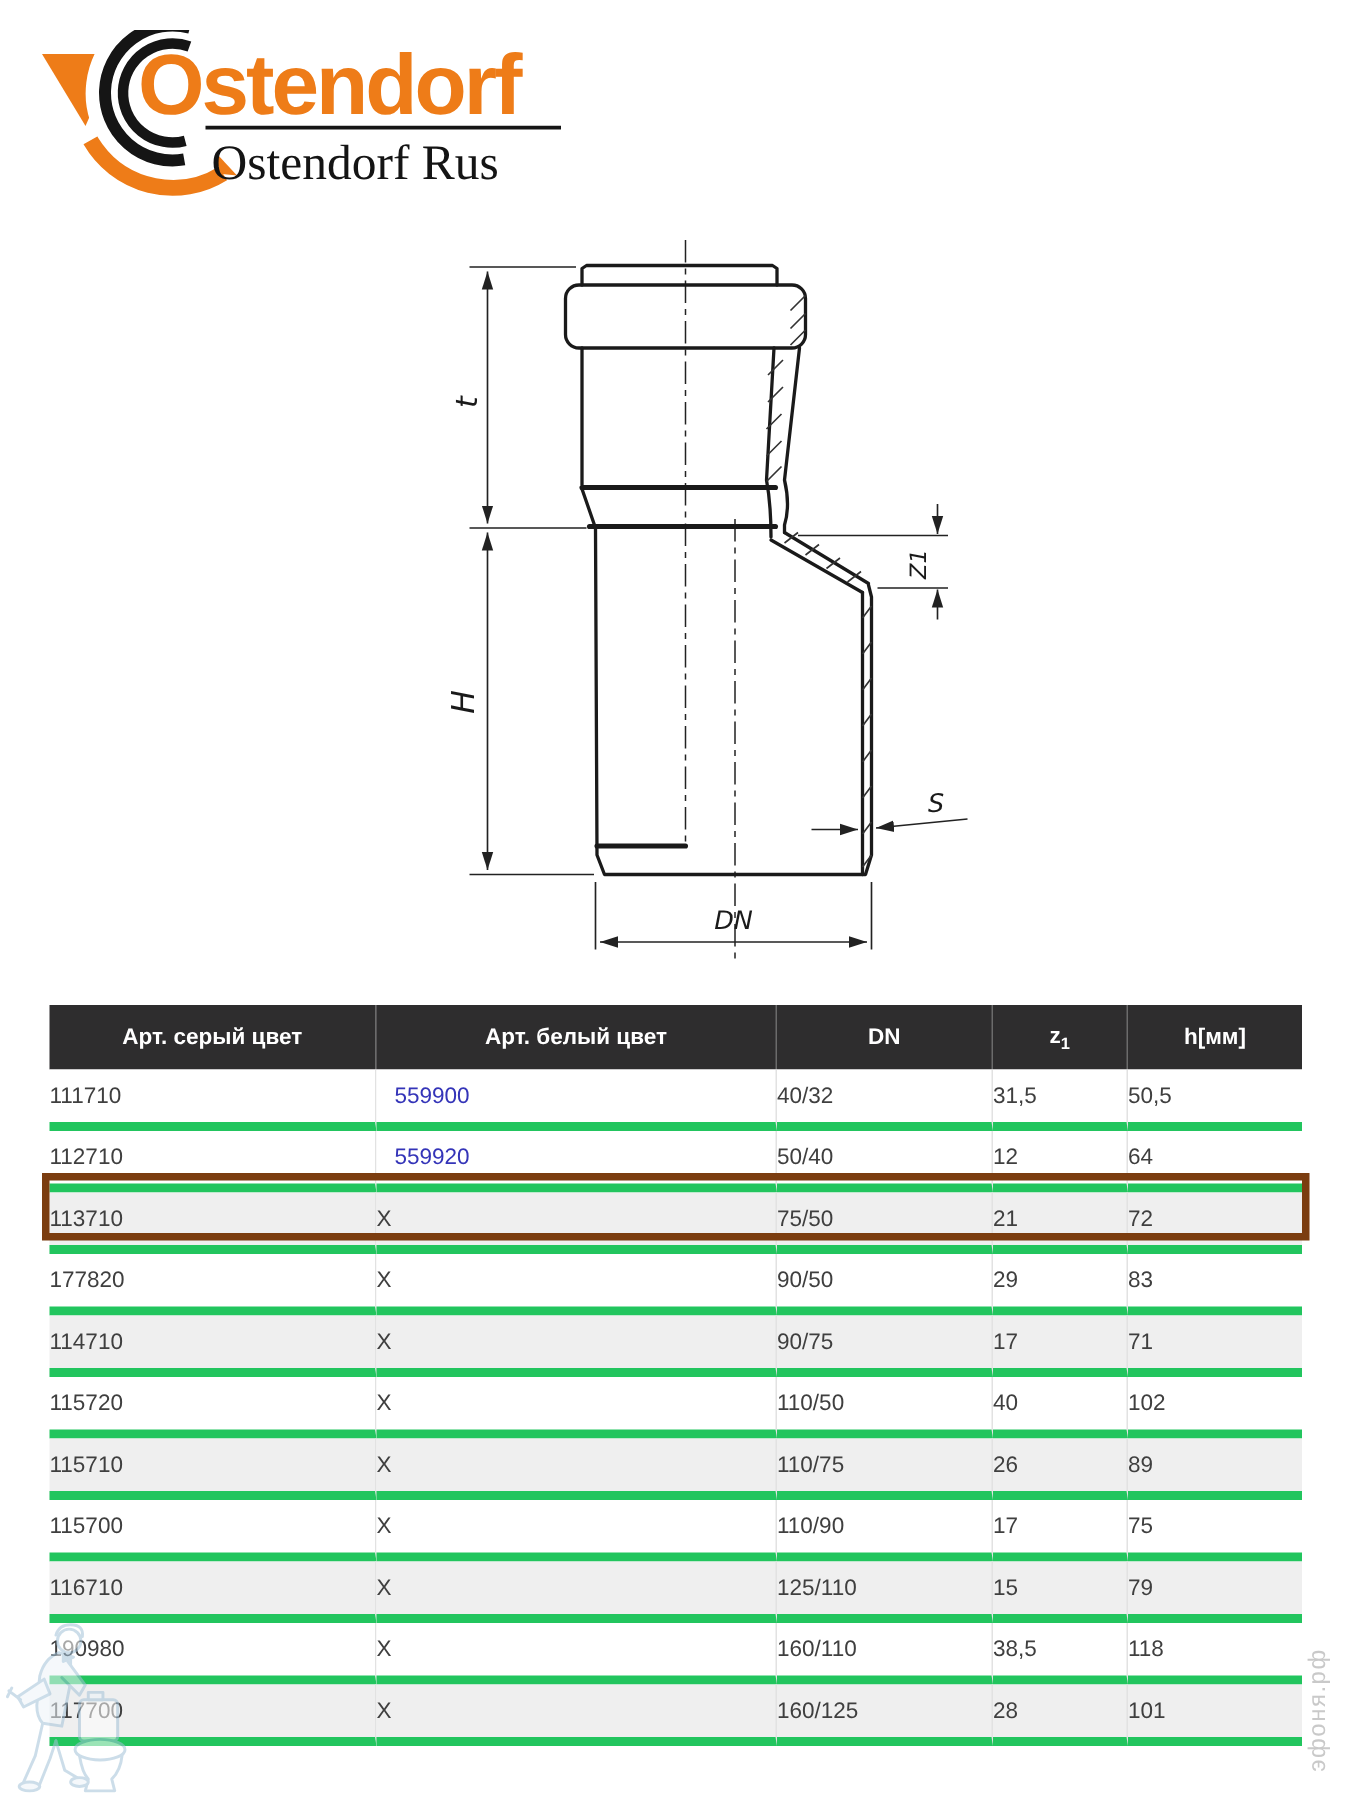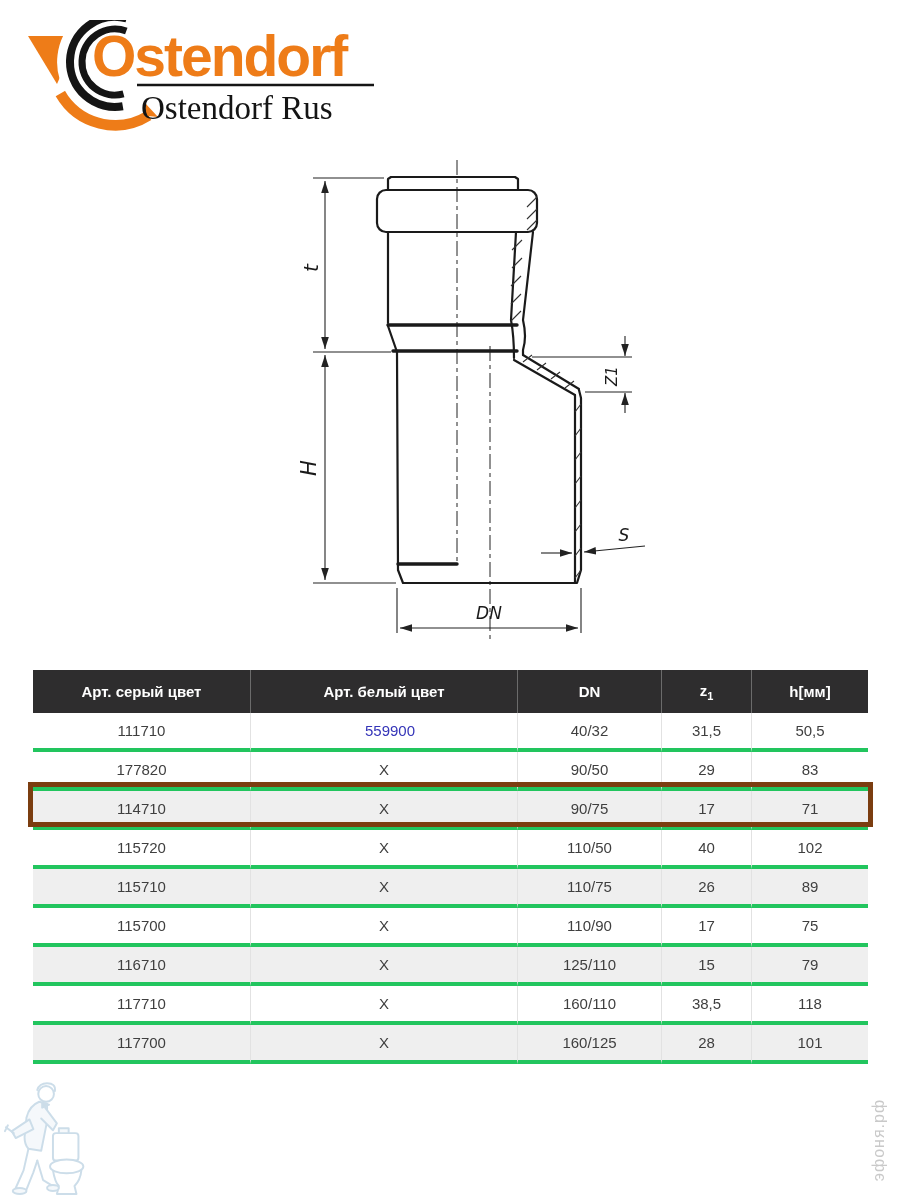--- a/index.html
+++ b/index.html
@@ -6,22 +6,22 @@
   body{width:900px;height:1200px;background:#fff;position:relative;overflow:hidden;
        font-family:"Liberation Sans",sans-serif;}
   .abs{position:absolute;}
   .logo-svg{left:15px;top:20px;width:375px;height:115px;}
   .drawing-svg{left:295px;top:150px;width:400px;height:510px;}
   table.spec{position:absolute;left:33px;top:670px;width:835px;border-collapse:separate;
        border-spacing:0;table-layout:fixed;font-size:15px;}
   table.spec th{background:#2e2d2e;color:#fff;font-weight:bold;height:43px;text-align:center;
        border-right:1px solid #6b6b6b;padding:0;}
   table.spec th:last-child{border-right:none;}
-  table.spec td{height:35px;text-align:center;color:#3f3f3f;padding:0;
-       border-right:1px solid #e2e2e2;border-bottom:4px solid #22c55e;}
+  table.spec td{height:35px;color:#3f3f3f;padding:0;
+       border-right:1px solid #e2e2e2;border-bottom:6px solid #22c55e;}
   table.spec td:last-child{border-right:none;}
   tr.row-white td{background:#ffffff;}
   tr.row-gray td{background:#efefef;}
   .link{color:#3434b8;cursor:pointer;margin-left:12px;}
   sub{font-size:11px;}
   .hl-overlay{left:28px;top:782px;width:845px;height:45px;box-sizing:border-box;
        border:5px solid #7b3d10;pointer-events:none;z-index:5;}
   .plumber-svg{left:2px;top:1082px;width:98px;height:116px;opacity:.55;z-index:6;}
   .site-wm{left:820px;top:1130px;width:120px;height:20px;transform:rotate(-90deg);
        color:#c9c9c9;font-size:16px;text-align:center;letter-spacing:1px;z-index:2;}
@@ -116,20 +116,34 @@
     </thead>
   <tbody id="table-body">
       <tr class="row-white">
         <td>111710</td>
         <td><span class="link">559900</span></td>
         <td>40/32</td>
         <td>31,5</td>
         <td>50,5</td>
       </tr>
       <tr class="row-white">
+        <td>112710</td>
+        <td><span class="link">559920</span></td>
+        <td>50/40</td>
+        <td>12</td>
+        <td>64</td>
+      </tr>
+      <tr class="row-gray">
+        <td>113710</td>
+        <td>X</td>
+        <td>75/50</td>
+        <td>21</td>
+        <td>72</td>
+      </tr>
+      <tr class="row-white">
         <td>177820</td>
         <td>X</td>
         <td>90/50</td>
         <td>29</td>
         <td>83</td>
       </tr>
       <tr class="row-gray">
         <td>114710</td>
         <td>X</td>
         <td>90/75</td>
@@ -158,21 +172,21 @@
         <td>75</td>
       </tr>
       <tr class="row-gray">
         <td>116710</td>
         <td>X</td>
         <td>125/110</td>
         <td>15</td>
         <td>79</td>
       </tr>
       <tr class="row-white">
-        <td>117710</td>
+        <td>190980</td>
         <td>X</td>
         <td>160/110</td>
         <td>38,5</td>
         <td>118</td>
       </tr>
       <tr class="row-gray">
         <td>117700</td>
         <td>X</td>
         <td>160/125</td>
         <td>28</td>

